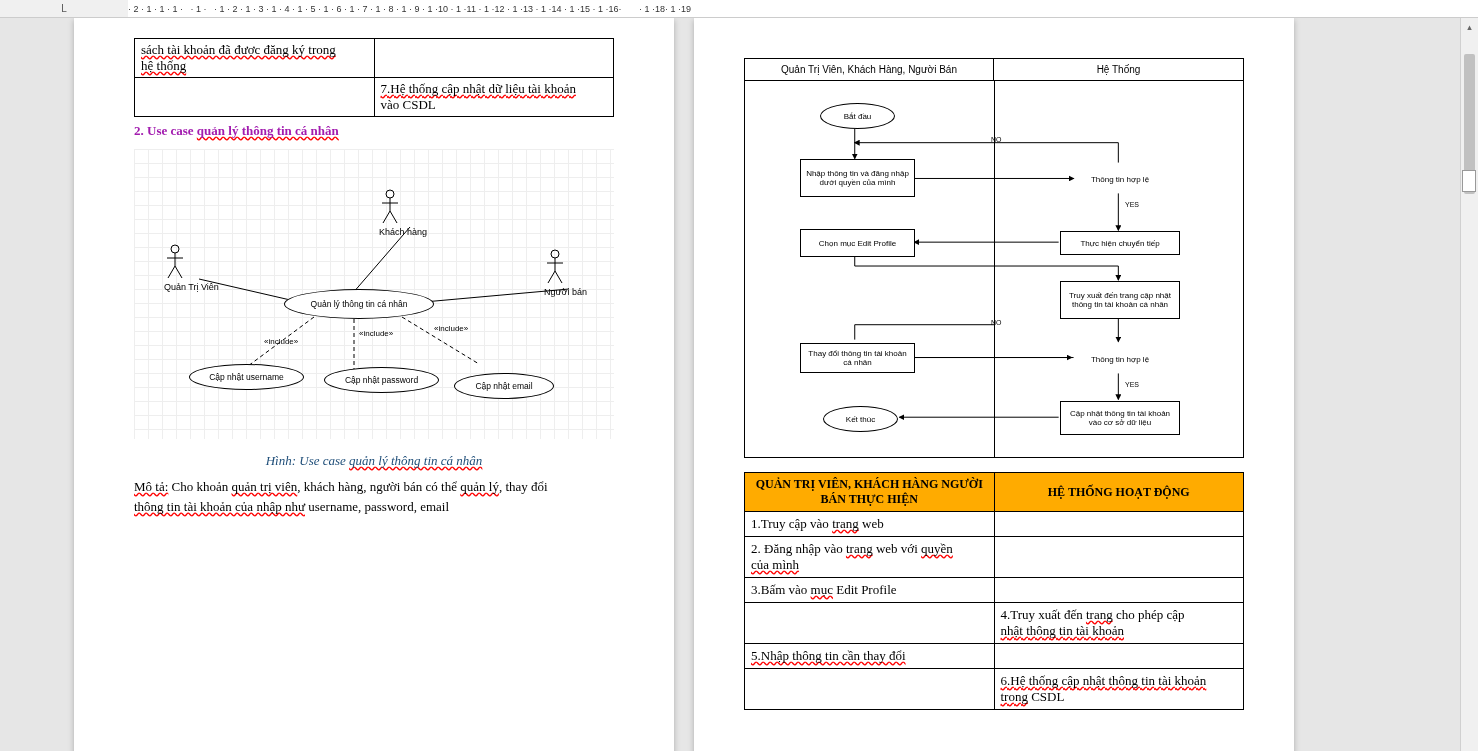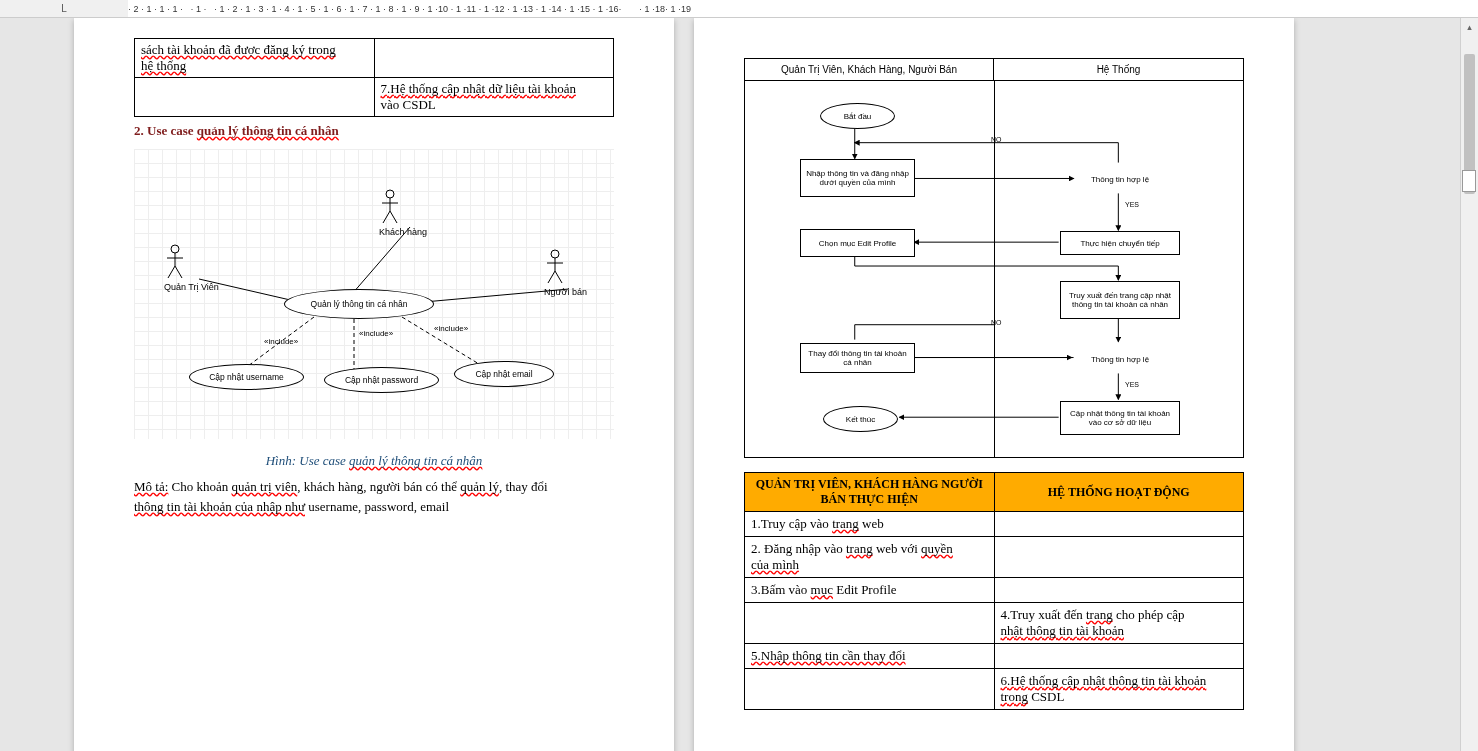--- a/index.html
+++ b/index.html
@@ -72,21 +72,21 @@
   }
   table.simple td {
     border: 1px solid #000;
     padding: 3px 6px;
     vertical-align: top;
     font-size: 13px;
     width: 50%;
   }
   .spell { text-decoration: underline wavy red; text-decoration-skip-ink: none; }
   .heading-blue {
-    color: #7f1d1d;
+    color: #a21caf;
     font-weight: bold;
     font-size: 13px;
     margin: 4px 0 10px 0;
   }
   .caption {
     text-align: center;
     font-style: italic;
     color: #1f4e79;
     font-size: 13px;
     margin: 14px 0 8px 0;
@@ -269,21 +269,21 @@
             <line x1="10" y1="9" x2="10" y2="22" stroke="#000"></line>
             <line x1="2" y1="14" x2="18" y2="14" stroke="#000"></line>
             <line x1="10" y1="22" x2="3" y2="34" stroke="#000"></line>
             <line x1="10" y1="22" x2="17" y2="34" stroke="#000"></line>
           </svg>
         <div>Người bán</div>
       </div>
       <div class="ellipse" style="left:150px;top:140px;width:150px;height:30px">Quản lý thông tin cá nhân</div>
       <div class="ellipse" style="left:55px;top:215px;width:115px;height:26px">Cập nhật username</div>
       <div class="ellipse" style="left:190px;top:218px;width:115px;height:26px">Cập nhật password</div>
-      <div class="ellipse" style="left:320px;top:212px;width:100px;height:26px">Cập nhật email</div>
+      <div class="ellipse" style="left:320px;top:224px;width:100px;height:26px">Cập nhật email</div>
       <div class="include-lbl" style="left:130px;top:188px">«include»</div>
       <div class="include-lbl" style="left:225px;top:180px">«include»</div>
       <div class="include-lbl" style="left:300px;top:175px">«include»</div>
     </div>
 
     <p class="caption">
       <span>Hình: Use case </span><span class="spell">quản lý thông tin cá nhân</span>
     </p>
     <p class="para">
       <span class="spell" style="text-decoration-line:underline">Mô tả:</span><span> Cho khoản </span><span class="spell">quản trị viên</span><span>, khách hàng, người bán có thể </span><span class="spell">quản lý</span><span>, thay đổi</span>

